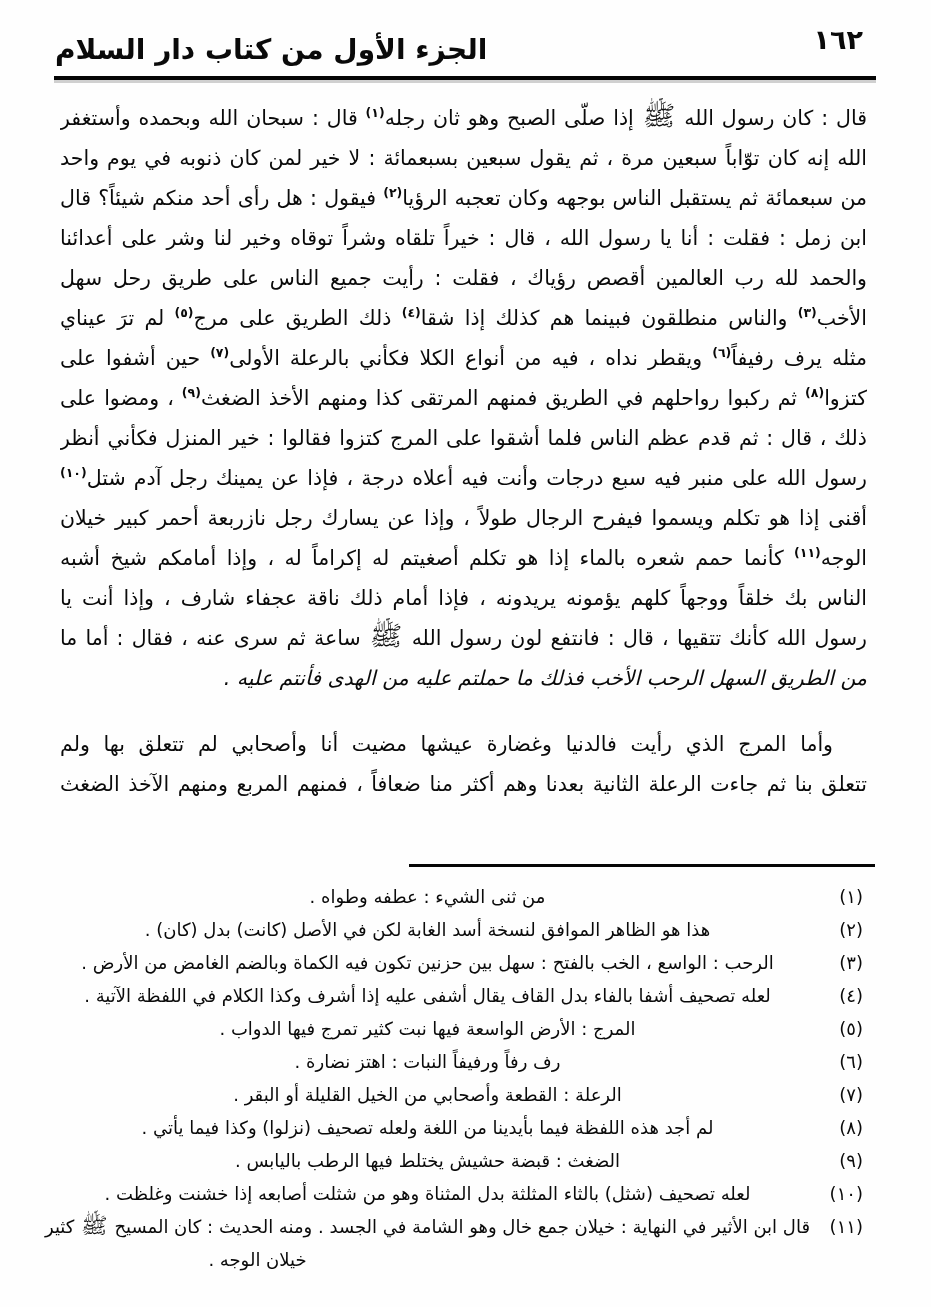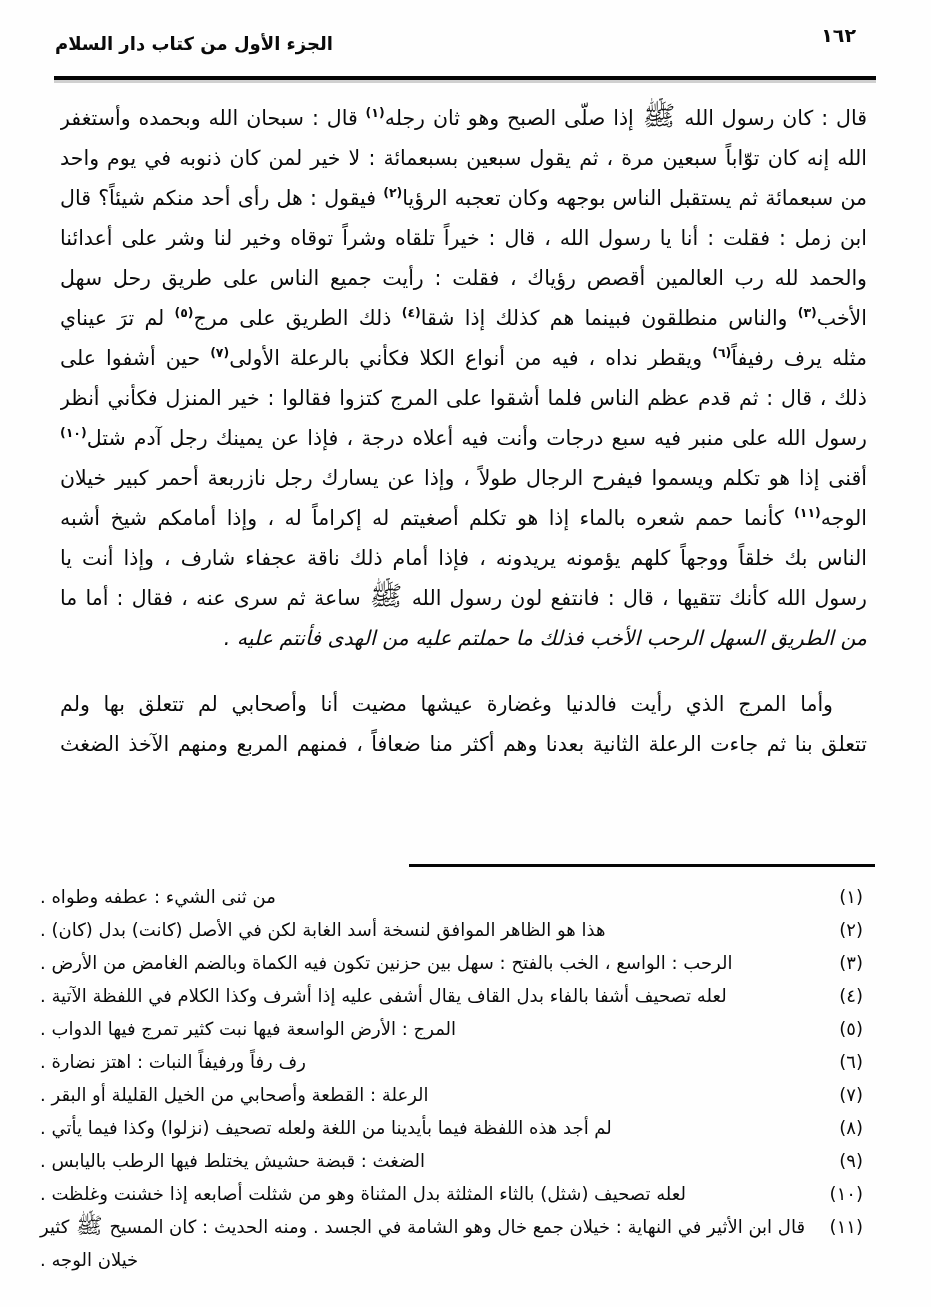--- a/index.html
+++ b/index.html
@@ -9,29 +9,29 @@
     height: 1307px;
     background: #fefefe;
     color: #0a0a0a;
     font-family: "DejaVu Sans", sans-serif;
     overflow: hidden;
     direction: rtl;
   }
   
   .page-num {
     position: absolute;
-    top: 24px; right: 75px;
-    font-size: 19px;
+    top: 24px; right: 68px;
+    font-size: 27px;
     font-weight: bold;
     letter-spacing: 1px;
   }
   .book-title {
     position: absolute;
     top: 33px; left: 55px;
-    font-size: 18px;
+    font-size: 28px;
     font-weight: bold;
     direction: rtl;
   }
   .header-rule {
     position: absolute;
     top: 76px; left: 54px; right: 55px;
     height: 4px;
     background: #050505;
     box-shadow: 0 3px 0 rgba(0,0,0,0.18);
   }
@@ -75,21 +75,21 @@
     font-size: 18px;
   }
   .footnote { display: flex; }
   .fn-num {
     flex: 0 0 48px;
     line-height: 33px;
     text-align: right;
     white-space: nowrap;
   }
   .fn-text { flex: 1; }
-  .fn-line { line-height: 33px; text-align: left; }
+  .fn-line { line-height: 33px; text-align: center; }
   .fn-line.cont { padding-right: 340px; }
   .fn-line .saw { font-size: 22px; }
 </style>
 </head>
 <body>
 
 <div class="page">
 
   <div class="page-num">١٦٢</div>
 
@@ -99,20 +99,21 @@
 
   <div class="body-text" id="body">
       <div class="paragraph">
         <div class="line">قال : كان رسول الله <span class="saw">ﷺ</span> إذا صلّى الصبح وهو ثان رجله<sup class="fn-mark">(١)</sup> قال : سبحان الله وبحمده وأستغفر</div>
         <div class="line">الله إنه كان توّاباً سبعين مرة ، ثم يقول سبعين بسبعمائة : لا خير لمن كان ذنوبه في يوم واحد أكثر</div>
         <div class="line">من سبعمائة ثم يستقبل الناس بوجهه وكان تعجبه الرؤيا<sup class="fn-mark">(٢)</sup> فيقول : هل رأى أحد منكم شيئاً؟ قال</div>
         <div class="line">ابن زمل : فقلت : أنا يا رسول الله ، قال : خيراً تلقاه وشراً توقاه وخير لنا وشر على أعدائنا</div>
         <div class="line">والحمد لله رب العالمين أقصص رؤياك ، فقلت : رأيت جميع الناس على طريق رحل سهل</div>
         <div class="line">الأخب<sup class="fn-mark">(٣)</sup> والناس منطلقون فبينما هم كذلك إذا شقا<sup class="fn-mark">(٤)</sup> ذلك الطريق على مرج<sup class="fn-mark">(٥)</sup> لم ترَ عيناي</div>
         <div class="line">مثله يرف رفيفاً<sup class="fn-mark">(٦)</sup> ويقطر نداه ، فيه من أنواع الكلا فكأني بالرعلة الأولى<sup class="fn-mark">(٧)</sup> حين أشفوا على المرج</div>
+        <div class="line">كتزوا<sup class="fn-mark">(٨)</sup> ثم ركبوا رواحلهم في الطريق فمنهم المرتقى كذا ومنهم الأخذ الضغث<sup class="fn-mark">(٩)</sup> ، ومضوا على</div>
         <div class="line">ذلك ، قال : ثم قدم عظم الناس فلما أشقوا على المرج كتزوا فقالوا : خير المنزل فكأني أنظر</div>
         <div class="line">رسول الله على منبر فيه سبع درجات وأنت فيه أعلاه درجة ، فإذا عن يمينك رجل آدم شتل<sup class="fn-mark">(١٠)</sup></div>
         <div class="line">أقنى إذا هو تكلم ويسموا فيفرح الرجال طولاً ، وإذا عن يسارك رجل نازربعة أحمر كبير خيلان</div>
         <div class="line">الوجه<sup class="fn-mark">(١١)</sup> كأنما حمم شعره بالماء إذا هو تكلم أصغيتم له إكراماً له ، وإذا أمامكم شيخ أشبه</div>
         <div class="line">الناس بك خلقاً ووجهاً كلهم يؤمونه يريدونه ، فإذا أمام ذلك ناقة عجفاء شارف ، وإذا أنت يا</div>
         <div class="line">رسول الله كأنك تتقيها ، قال : فانتفع لون رسول الله <span class="saw">ﷺ</span> ساعة ثم سرى عنه ، فقال : أما ما رأيت</div>
         <div class="line short">من الطريق السهل الرحب الأخب فذلك ما حملتم عليه من الهدى فأنتم عليه .</div>
       </div>
       <div class="paragraph">
         <div class="line indent">وأما المرج الذي رأيت فالدنيا وغضارة عيشها مضيت أنا وأصحابي لم تتعلق بها ولم</div>

